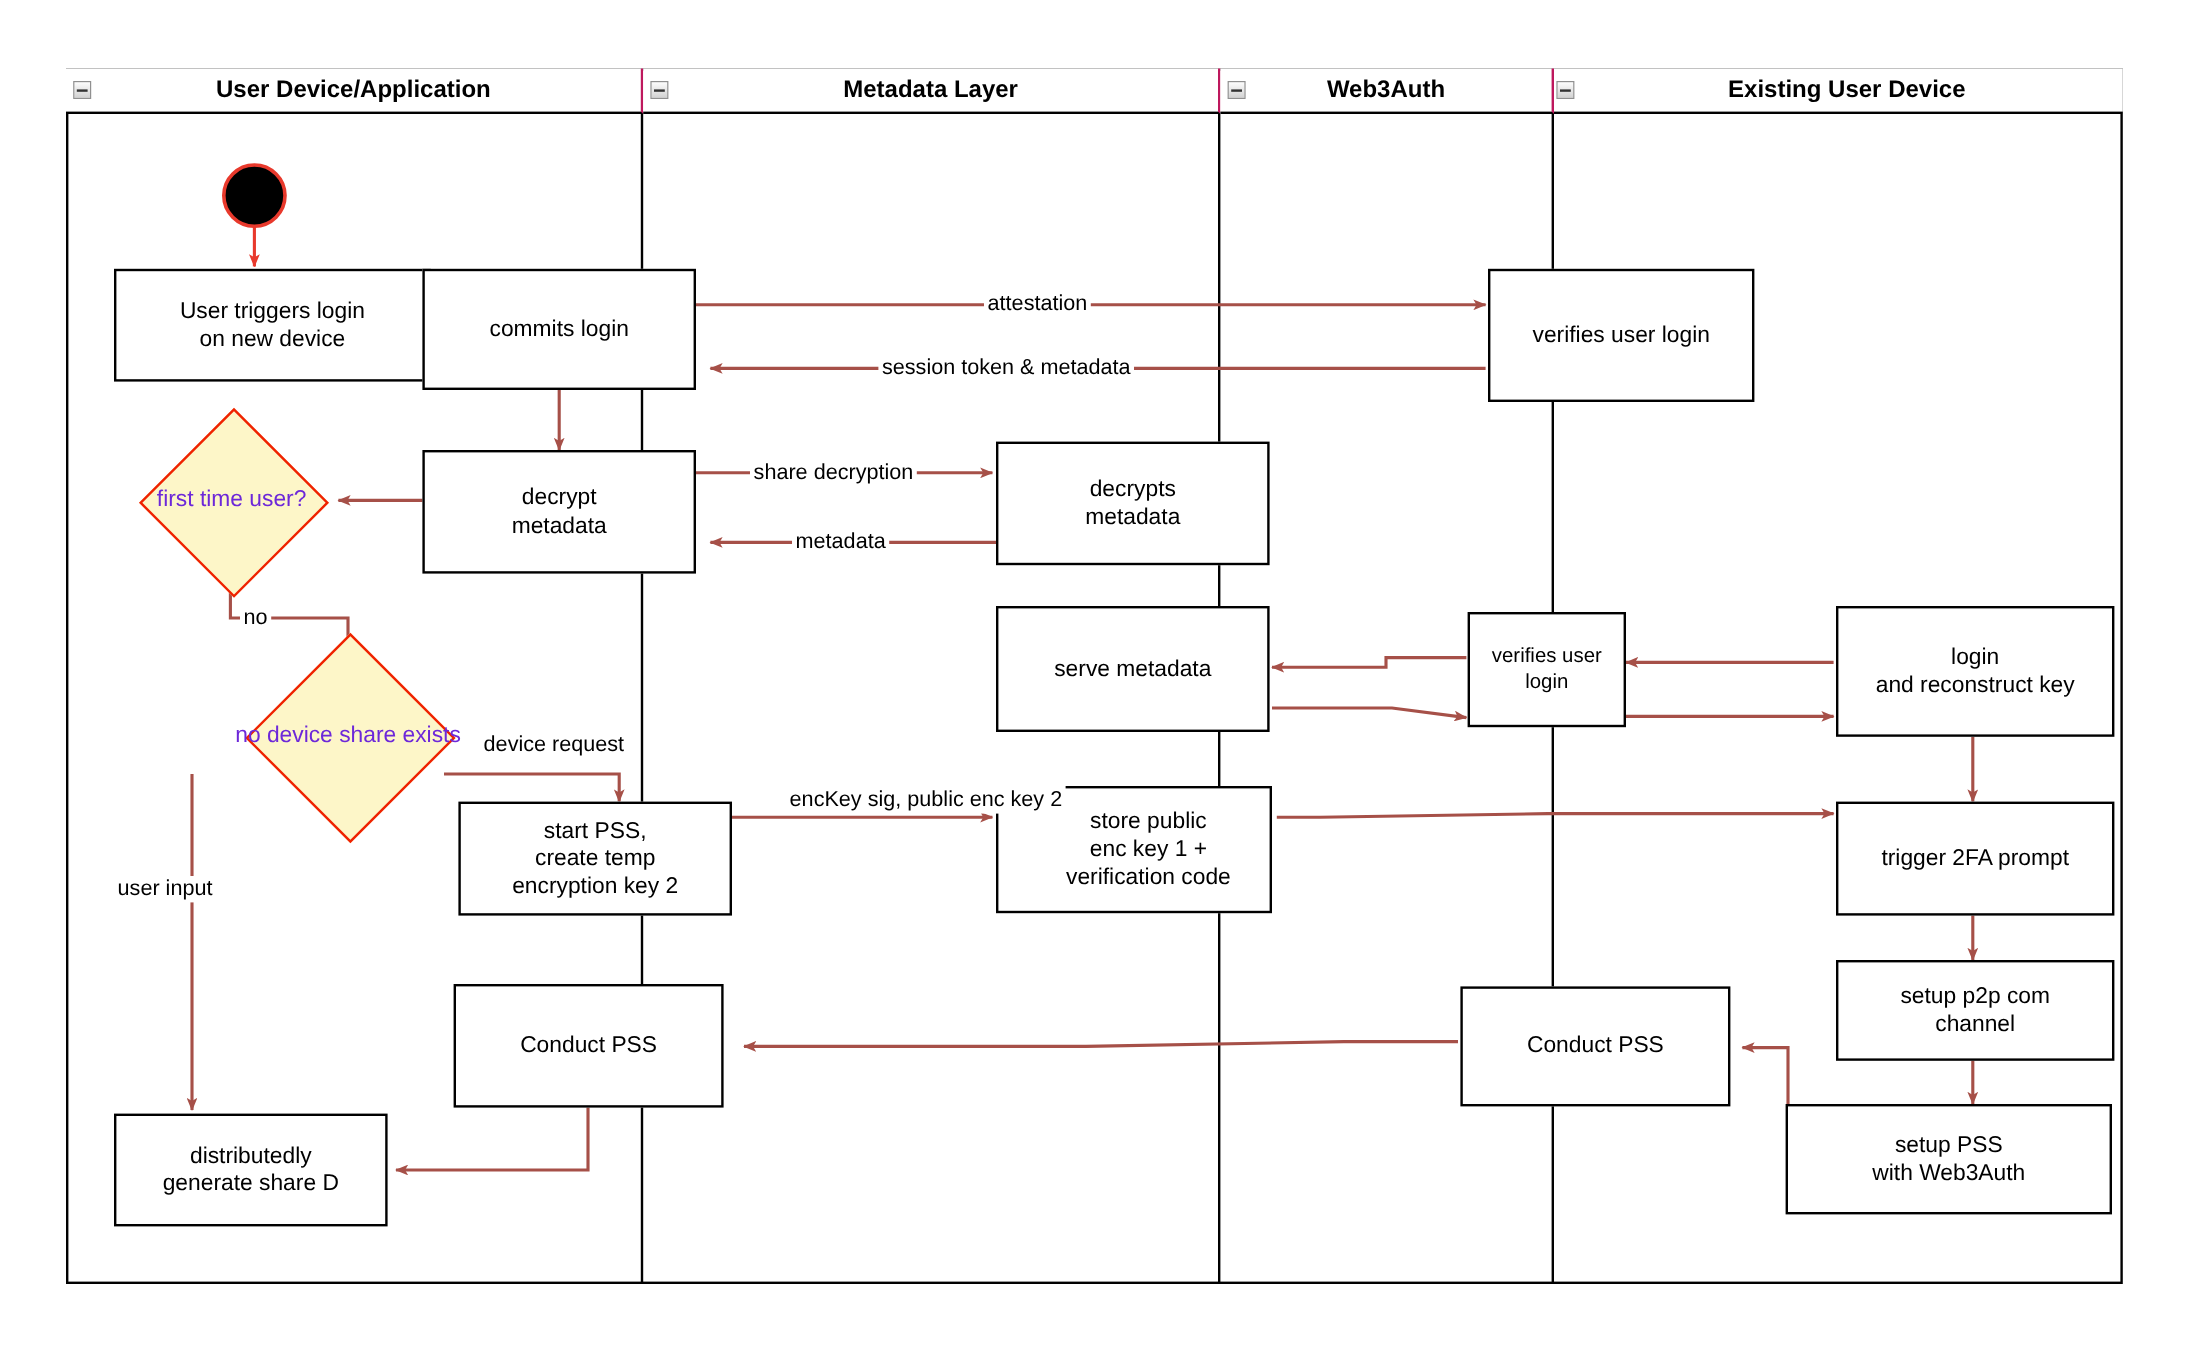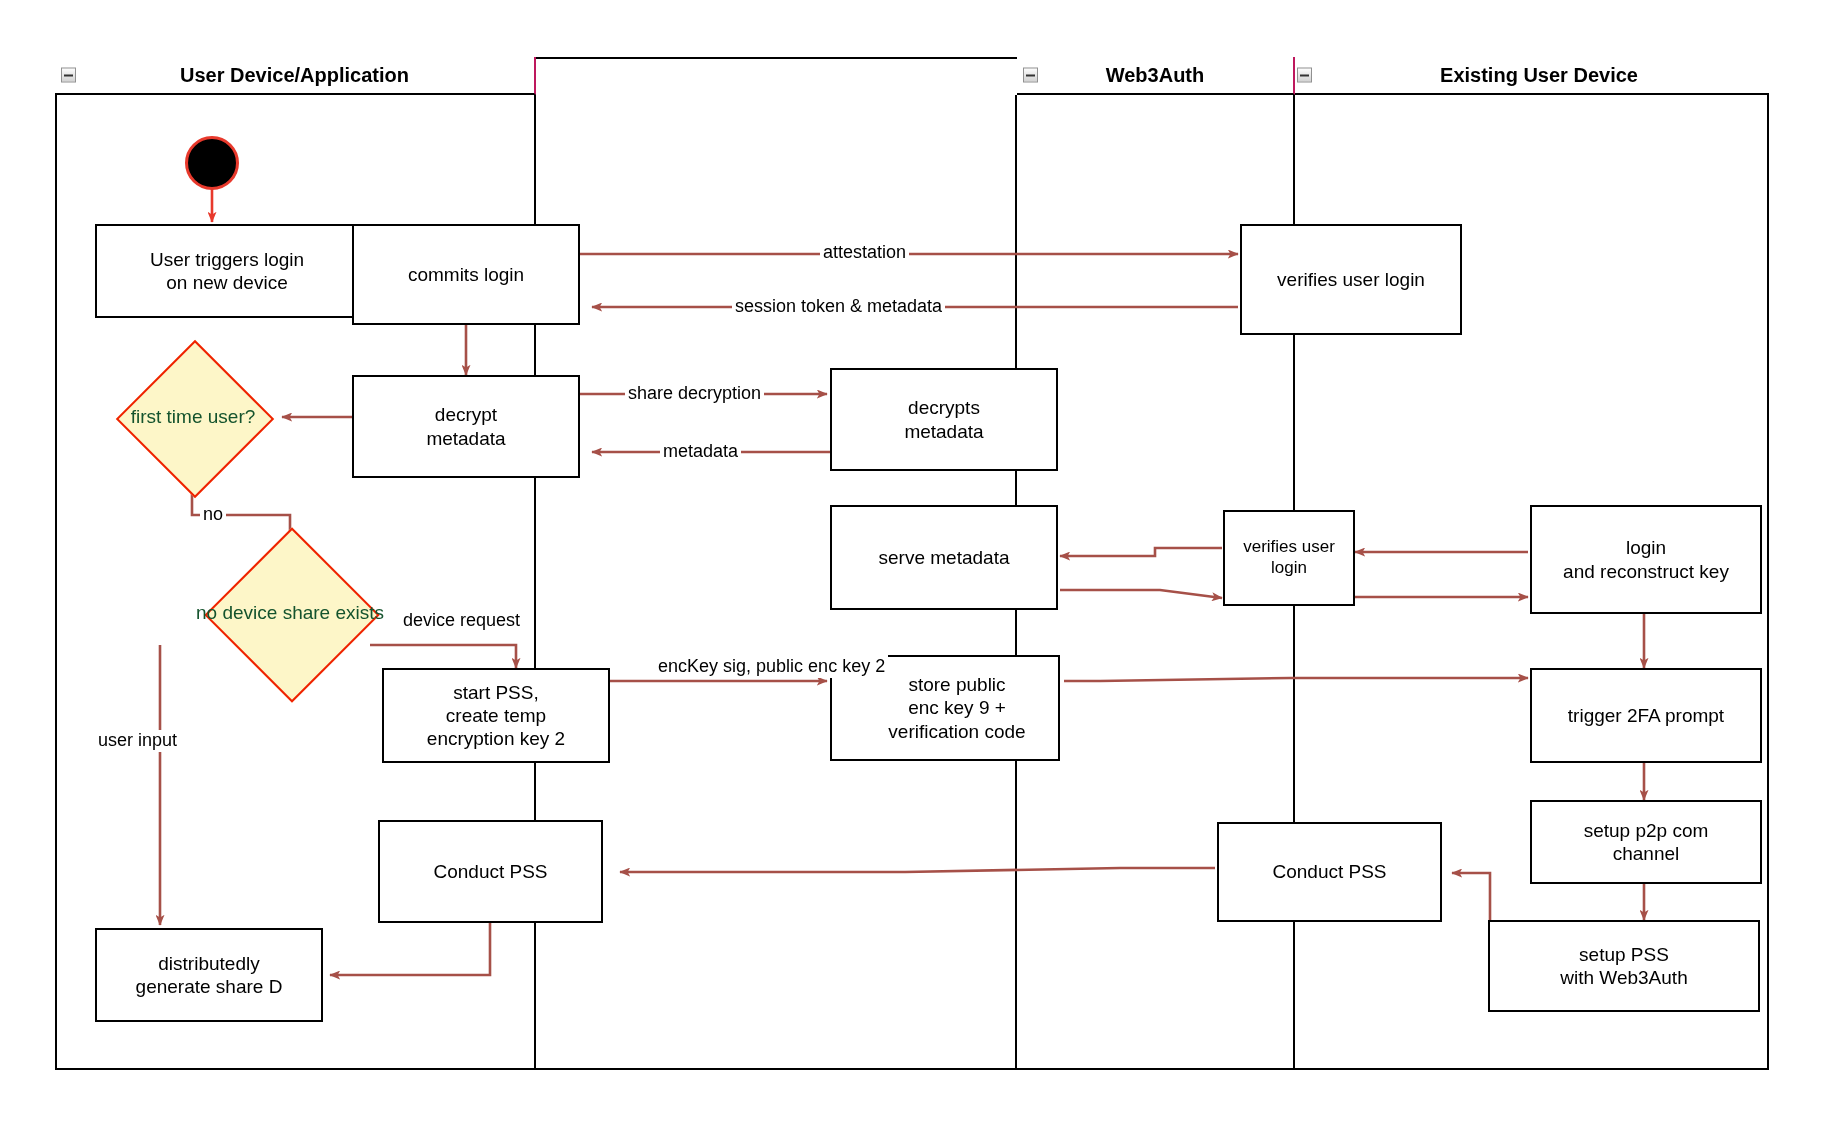--- a/index.html
+++ b/index.html
@@ -36,21 +36,21 @@
         justify-content:center;text-align:center;color:#000;
         font-size:19px;line-height:1.22;padding:2px 4px;}
   .node span{display:block;}
 
   .diamond{position:absolute;box-sizing:border-box;}
   .diamond .dshape{position:absolute;inset:0;background:#fdf6c8;
         border:2px solid #ef2200;
         transform:rotate(45deg);}
   .diamond .dlabel{position:absolute;inset:0;display:flex;align-items:center;
         justify-content:center;text-align:center;font-size:19px;line-height:1.22;
-        color:#14532d;z-index:2;}
+        color:#6d28d9;z-index:2;}
 
   .startnode{position:absolute;border-radius:50%;background:#000;
         border:3px solid #e8392c;box-sizing:border-box;}
 
   
   .elabel{position:absolute;font-size:18px;color:#000;background:#fff;
         padding:0 3px;white-space:nowrap;line-height:1.2;text-align:center;}
   .elabel.two{white-space:normal;}
 
   svg.edges{position:absolute;left:0;top:0;width:1822px;height:1132px;
@@ -59,20 +59,24 @@
 </head>
 <body>
 
 <div id="stage">
 
   <div class="pool"></div>
 
   <div class="lane-head" style="left:55px;width:481px;">
     <div class="collapse-box"></div>
     <div class="lane-title">User Device/Application</div>
+  </div>
+  <div class="lane-head" style="left:536px;width:481px;">
+    <div class="collapse-box"></div>
+    <div class="lane-title">Metadata Layer</div>
   </div>
   <div class="lane-head" style="left:1017px;width:278px;">
     <div class="collapse-box"></div>
     <div class="lane-title">Web3Auth</div>
   </div>
   <div class="lane-head last" style="left:1295px;width:474px;">
     <div class="collapse-box" style="left:2px;"></div>
     <div class="lane-title" style="margin-left:14px;">Existing User Device</div>
   </div>
 
@@ -212,21 +216,21 @@
 
   <div class="node" style="left:830px;top:505px;width:228px;height:105px;">
     <div>
         <span>serve metadata</span>
       </div>
   </div>
 
   <div class="node" style="left:830px;top:655px;width:230px;height:106px;padding-left:28px;">
     <div>
       <span>store public</span>
-      <span>enc key 9 +</span>
+      <span>enc key 1 +</span>
       <span>verification code</span>
     </div>
   </div>
 
   <div class="node" style="left:1240;top:224px;left:1240px;width:222px;height:111px;">
     <div>
         <span>verifies user login</span>
       </div>
   </div>
 

